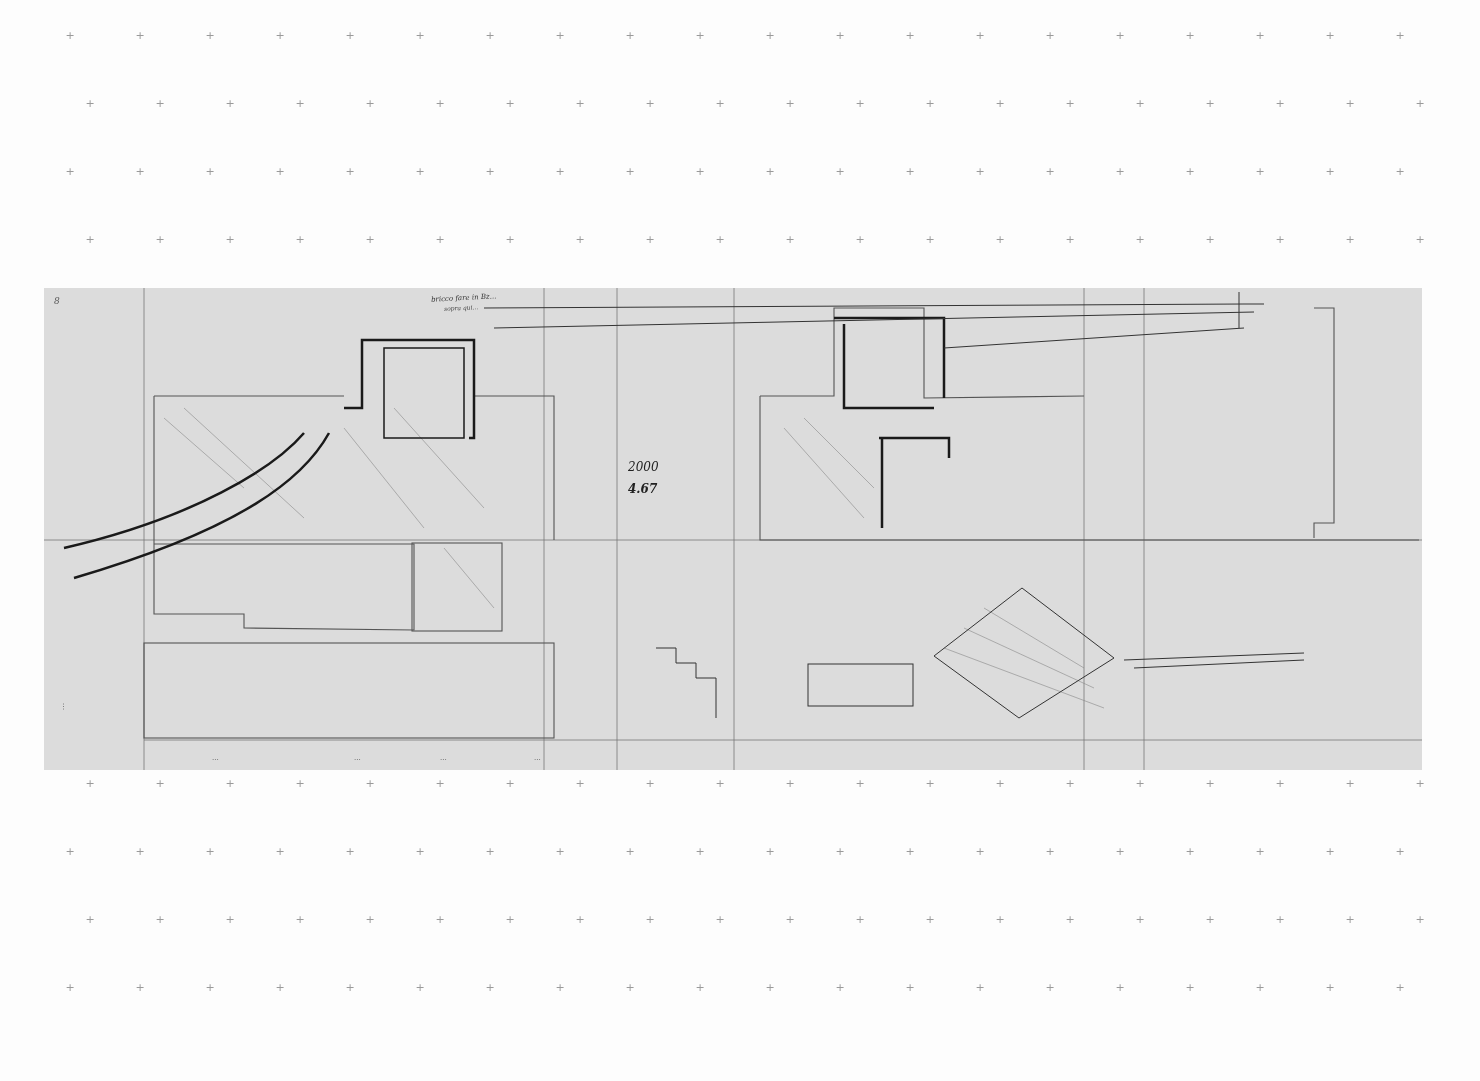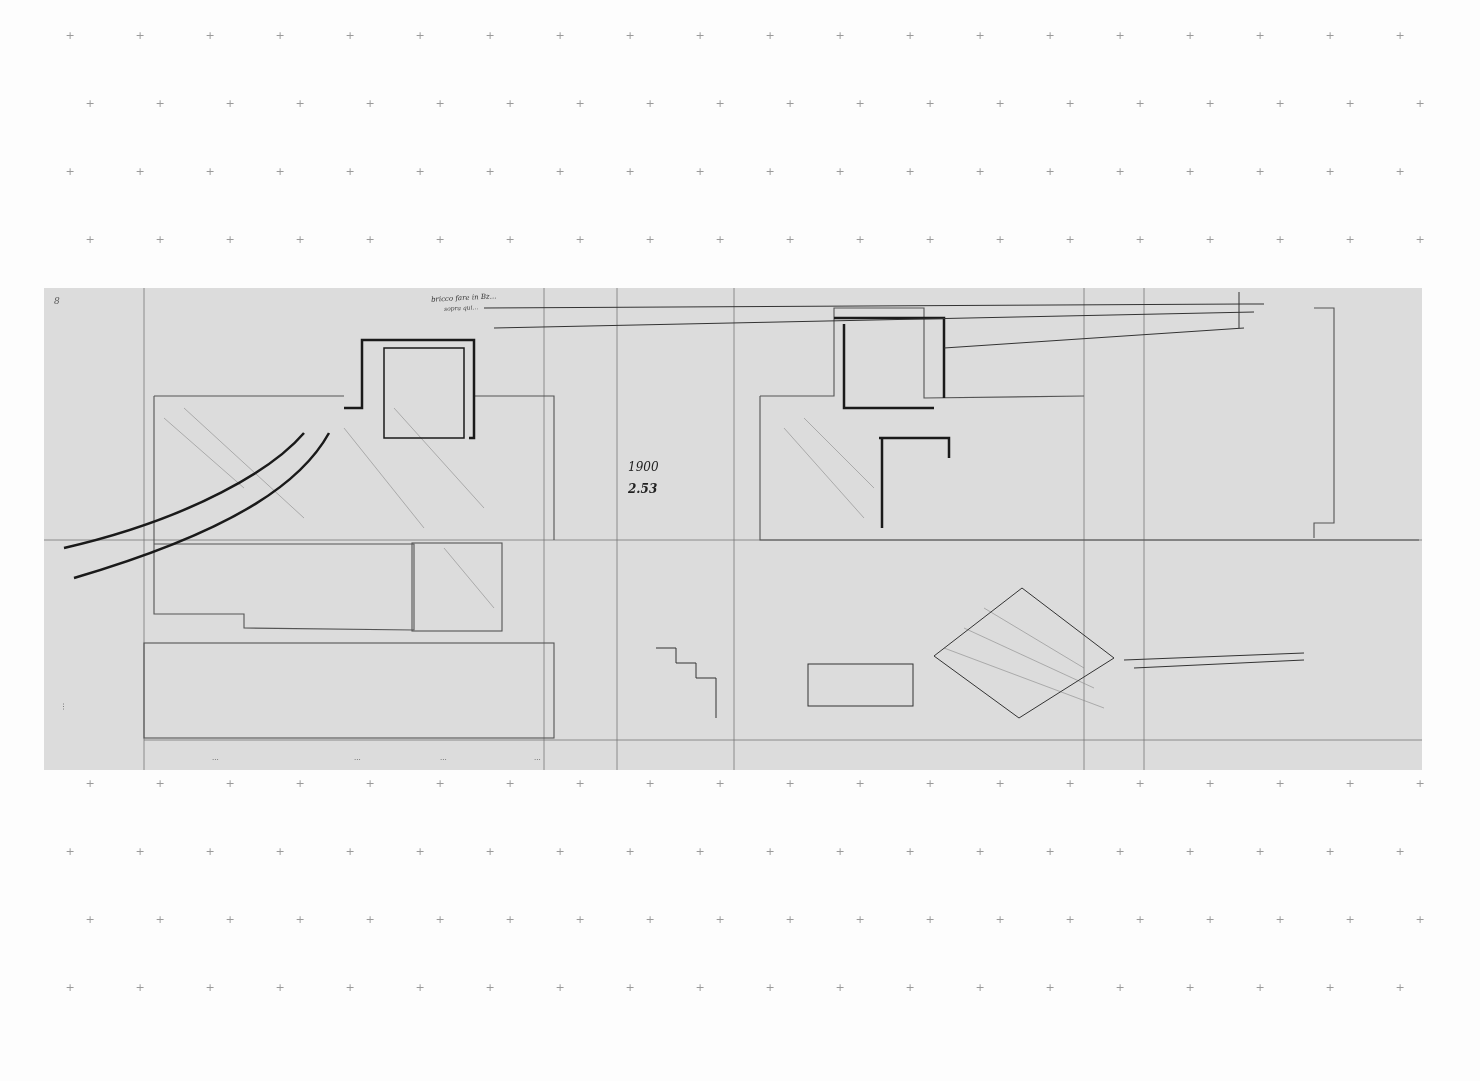--- a/index.html
+++ b/index.html
@@ -225,21 +225,21 @@
       <path d="M440 20 L1200 16 M450 40 L1210 24 M900 60 L1200 40"></path>
       <path d="M1195 4 L1195 40 M1200 16 L1220 16"></path>
       <path d="M612 360 L632 360 L632 375 L652 375 L652 390 L672 390 L672 430"></path>
       <rect x="764" y="376" width="105" height="42"></rect>
       <path d="M890 368 L978 300 L1070 370 L975 430 Z"></path>
       <path d="M1080 372 L1260 365 M1090 380 L1260 372"></path>
     </g>
   </svg>
   <div class="label note">bricco fare in Bz...</div>
   <div class="label note2">sopra qui...</div>
-  <div class="label dim1">1900</div>
-  <div class="label dim2">2.53</div>
+  <div class="label dim1">2000</div>
+  <div class="label dim2">4.67</div>
   <div class="label sheetnum">8</div>
   <div class="label sidelabel">...</div>
   <div class="label bot" style="left:168px">...</div>
   <div class="label bot" style="left:310px">...</div>
   <div class="label bot" style="left:396px">...</div>
   <div class="label bot" style="left:490px">...</div>
 </div>
 
 </body></html>

